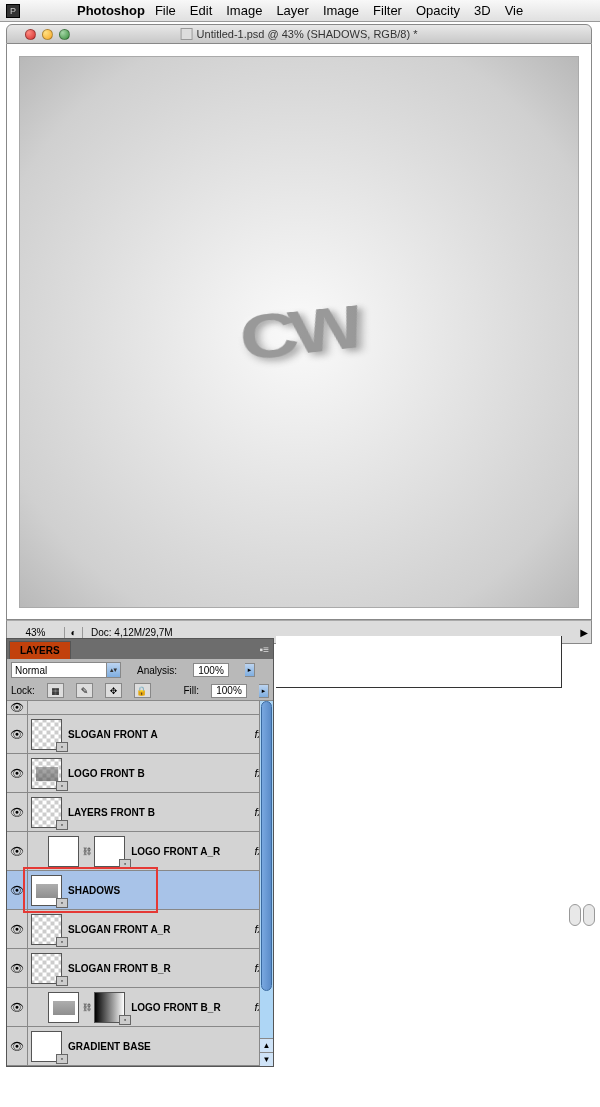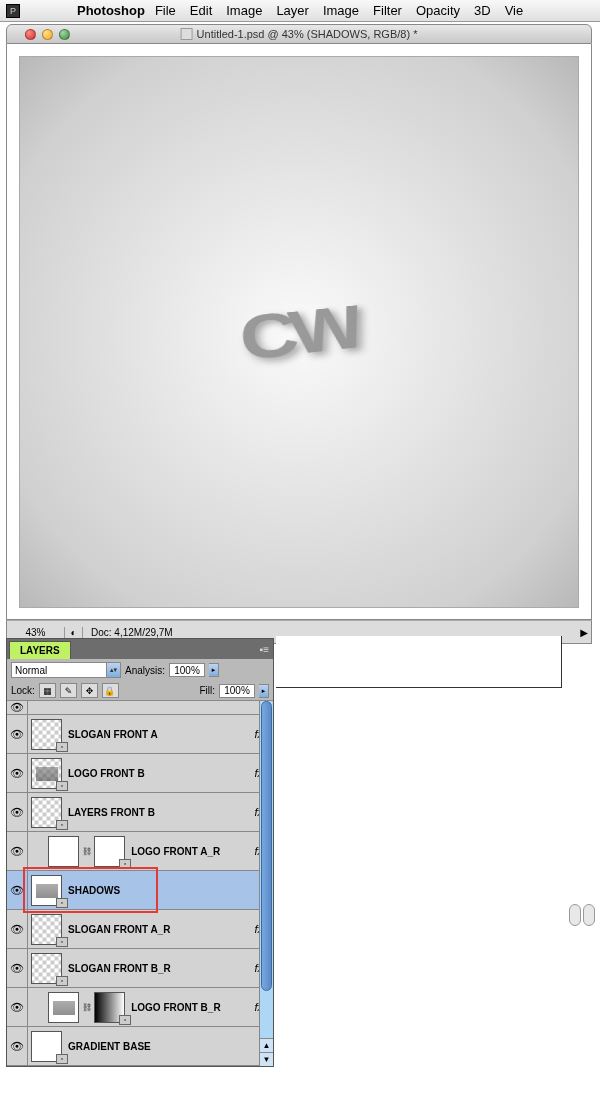--- a/index.html
+++ b/index.html
@@ -30,31 +30,31 @@
 
 .statusbar { height: 24px; background: #dcdcdc; border: 1px solid #888; border-top: 1px solid #aaa; display: flex; align-items: center; font-size: 10px; }
 .statusbar .zoom { width: 58px; text-align: center; border-right: 1px solid #999; }
 .statusbar .hand { width: 18px; text-align:center; border-right: 1px solid #999; }
 .statusbar .docsize { flex: 1; padding-left: 8px; } 
 .statusbar .arrow { width: 14px; text-align:center; }
 
 
 .panel { position: absolute; left: 6px; top: 638px; width: 268px; background: #b9b9b9; border: 1px solid #555; font-size: 10px; }
 .panel-tabs { height: 20px; background: #6d6d6d; display:flex; align-items:flex-end; }
-.panel-tab { background: #bef264; color: #000; font-size: 10px; font-weight: bold; padding: 3px 10px; border: 1px solid #555; border-bottom: none; margin-left: 2px; }
+.panel-tab { background: #c2410c; color: #000; font-size: 10px; font-weight: bold; padding: 3px 10px; border: 1px solid #555; border-bottom: none; margin-left: 2px; }
 .panel-menu { margin-left: auto; margin-right: 4px; color:#ddd; align-self:center; font-size:10px; }
 
-.blend-row { height: 22px; display:flex; align-items:center; padding: 0 4px; gap:4px; }
+.blend-row { height: 22px; display:flex; align-items:center; padding: 0 4px; gap:16px; }
 .blend-select { background: #fff; border: 1px solid #888; height: 16px; width: 110px; font-size: 10px; padding-left: 3px; display:flex; align-items:center; justify-content:space-between;}
 .blend-select .arrows { background: linear-gradient(#bcd4f0,#7faee0); border-left: 1px solid #888; width:14px; height:100%; display:flex; align-items:center; justify-content:center; font-size:7px; color:#333; }
 .pct-label { font-size: 10px; }
 .pct-box { background:#fff; border:1px solid #888; width:36px; height:14px; font-size:10px; text-align:center; display:flex; align-items:center; justify-content:center;}
 .pct-arrow { width:10px; height:14px; background: linear-gradient(#bcd4f0,#7faee0); border:1px solid #888; border-left:none; display:flex; align-items:center; justify-content:center; font-size:7px;}
 
-.lock-row { height: 20px; display:flex; align-items:center; padding: 0 4px; gap:4px; border-bottom: 1px solid #888;}
+.lock-row { height: 20px; display:flex; align-items:center; padding: 0 4px; gap:12px; border-bottom: 1px solid #888;}
 .lock-row .icon-btn { width:17px; height:15px; border:1px solid #888; background:#ddd; display:flex; align-items:center; justify-content:center; font-size:9px;}
 .lock-row .spacer { flex:1; }
 
 
 .layer-list { position: relative; }
 .layer-row { height: 39px; background: #d3d3d3; border-bottom: 1px solid #888; display:flex; align-items:center; padding-right: 4px; position: relative;}
 .layer-row.selected { background: #a8c3e8; }
 .eye-col { width: 21px; height: 100%; border-right: 1px solid #888; display:flex; align-items:center; justify-content:center; }
 .eye { font-size: 11px; }
 .thumb-wrap { display:flex; align-items:flex-end; margin-left: 3px; position:relative; }

